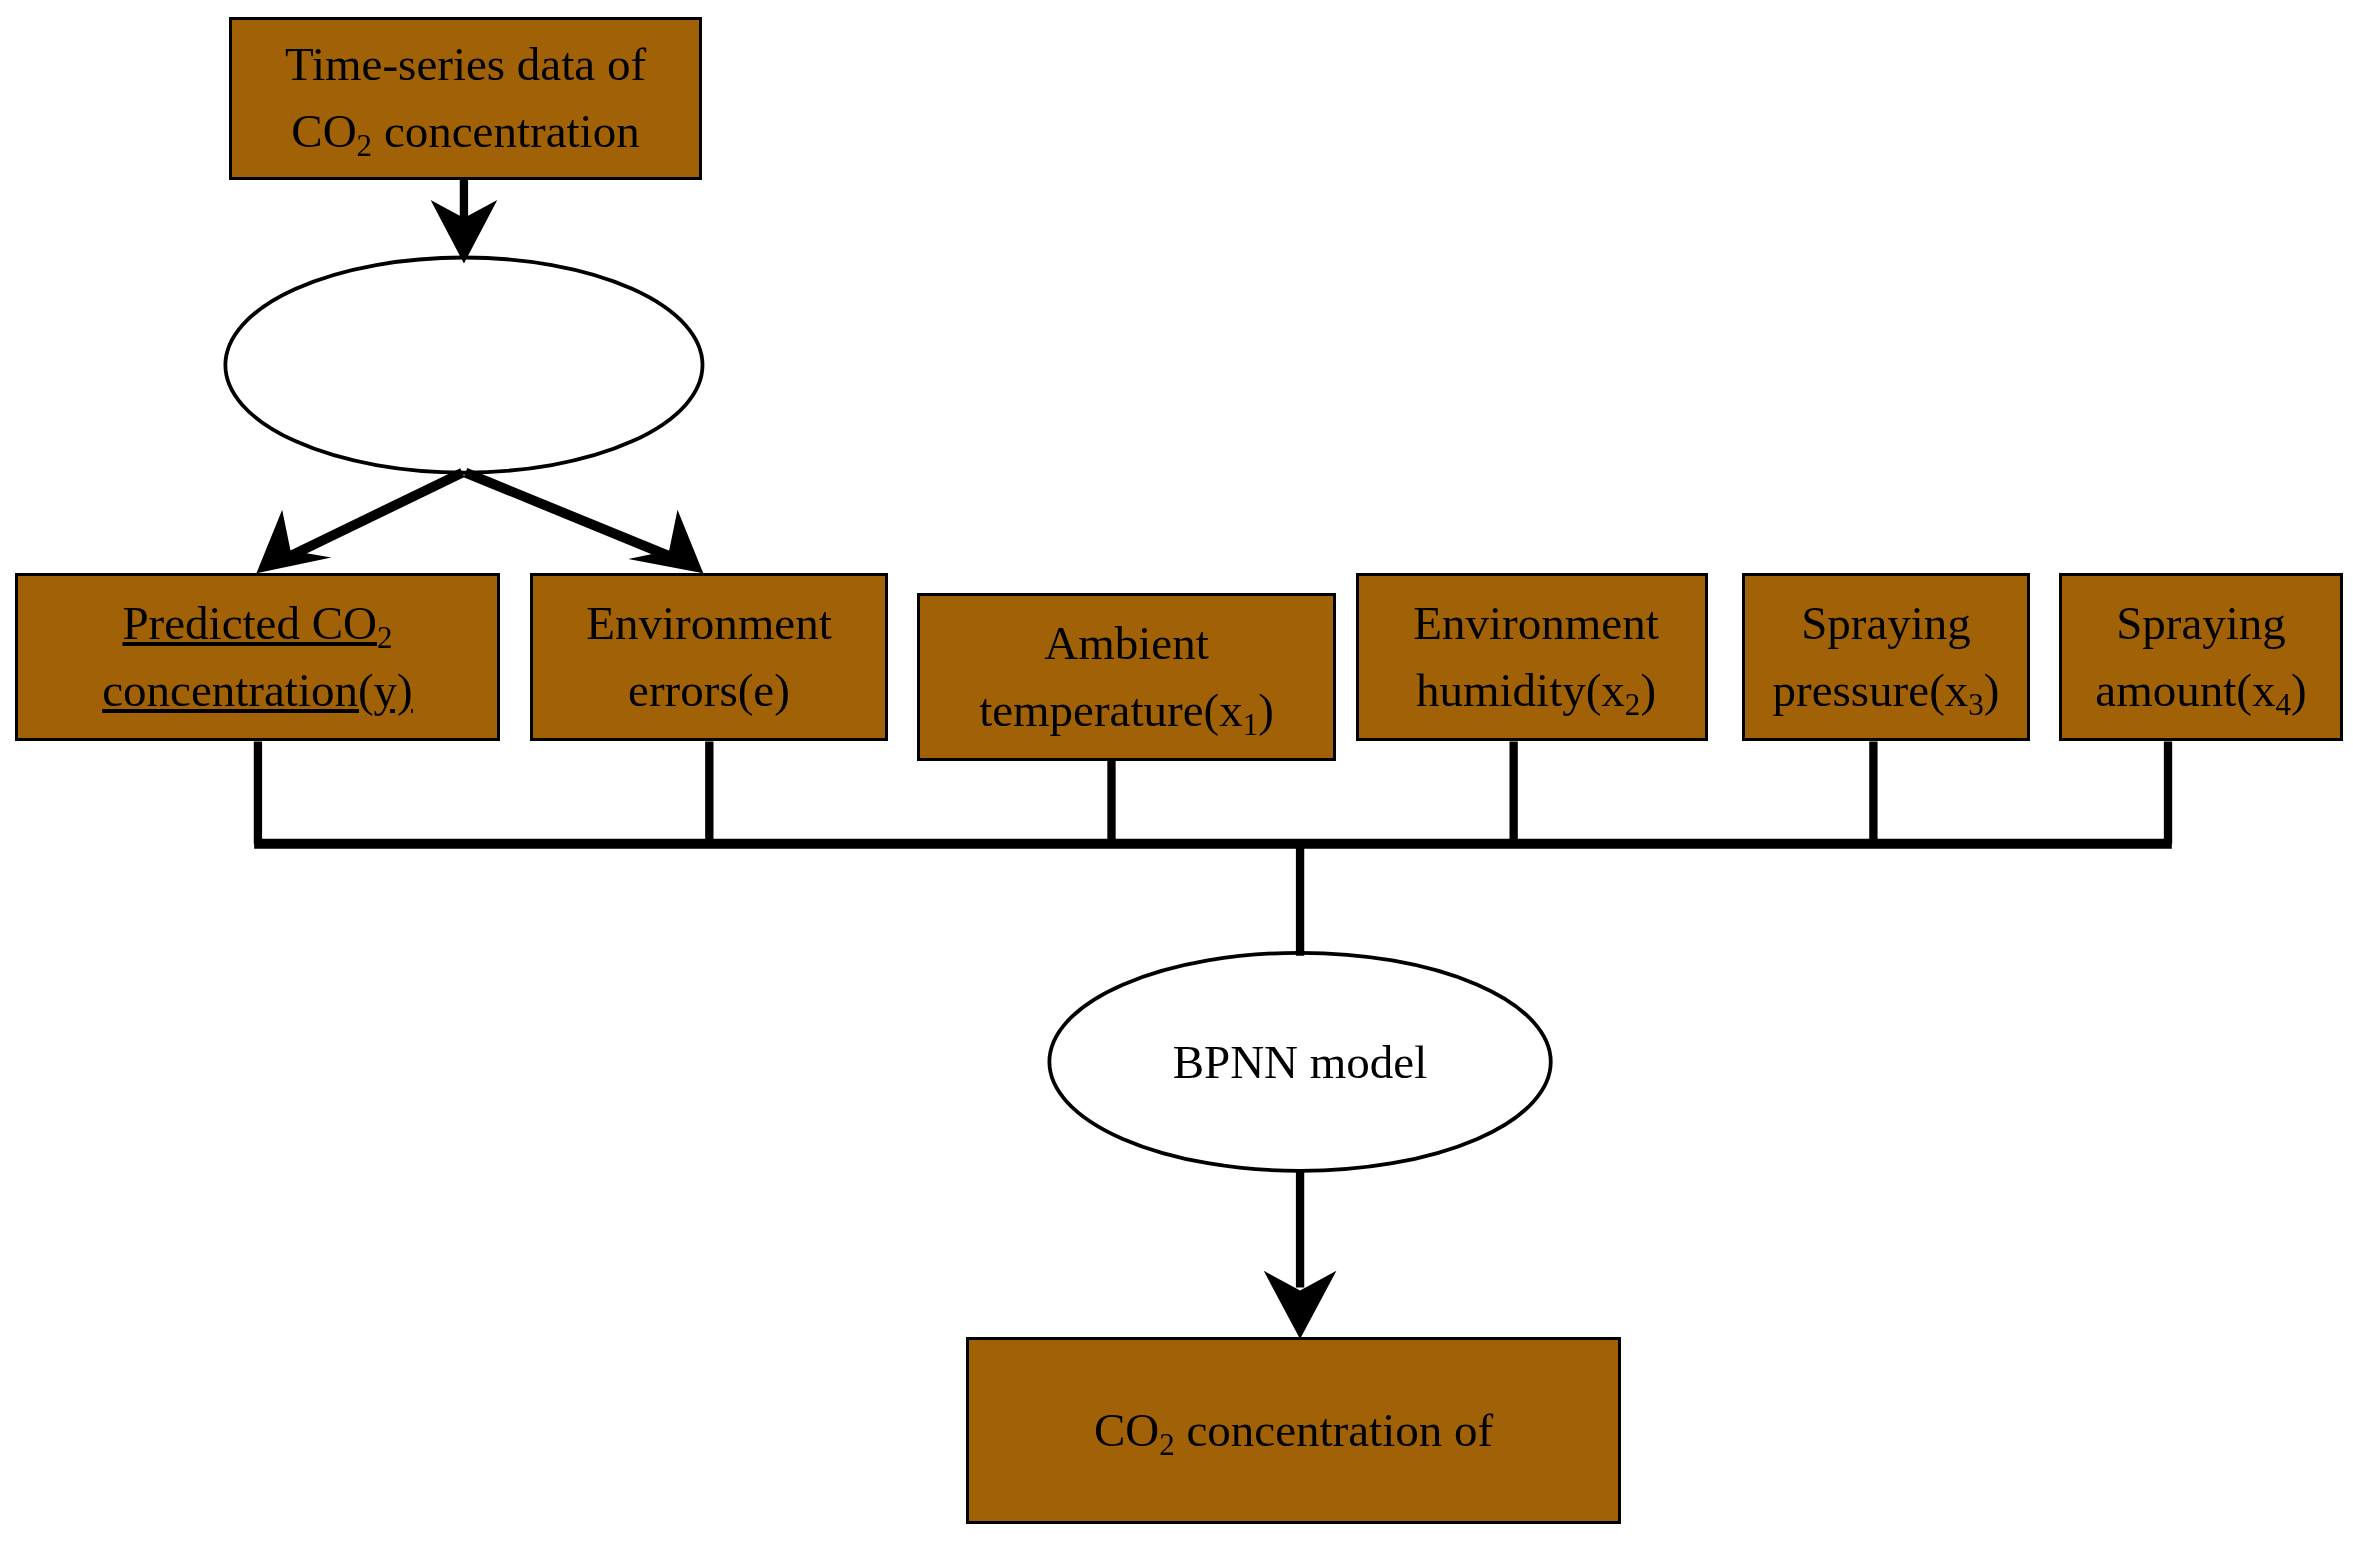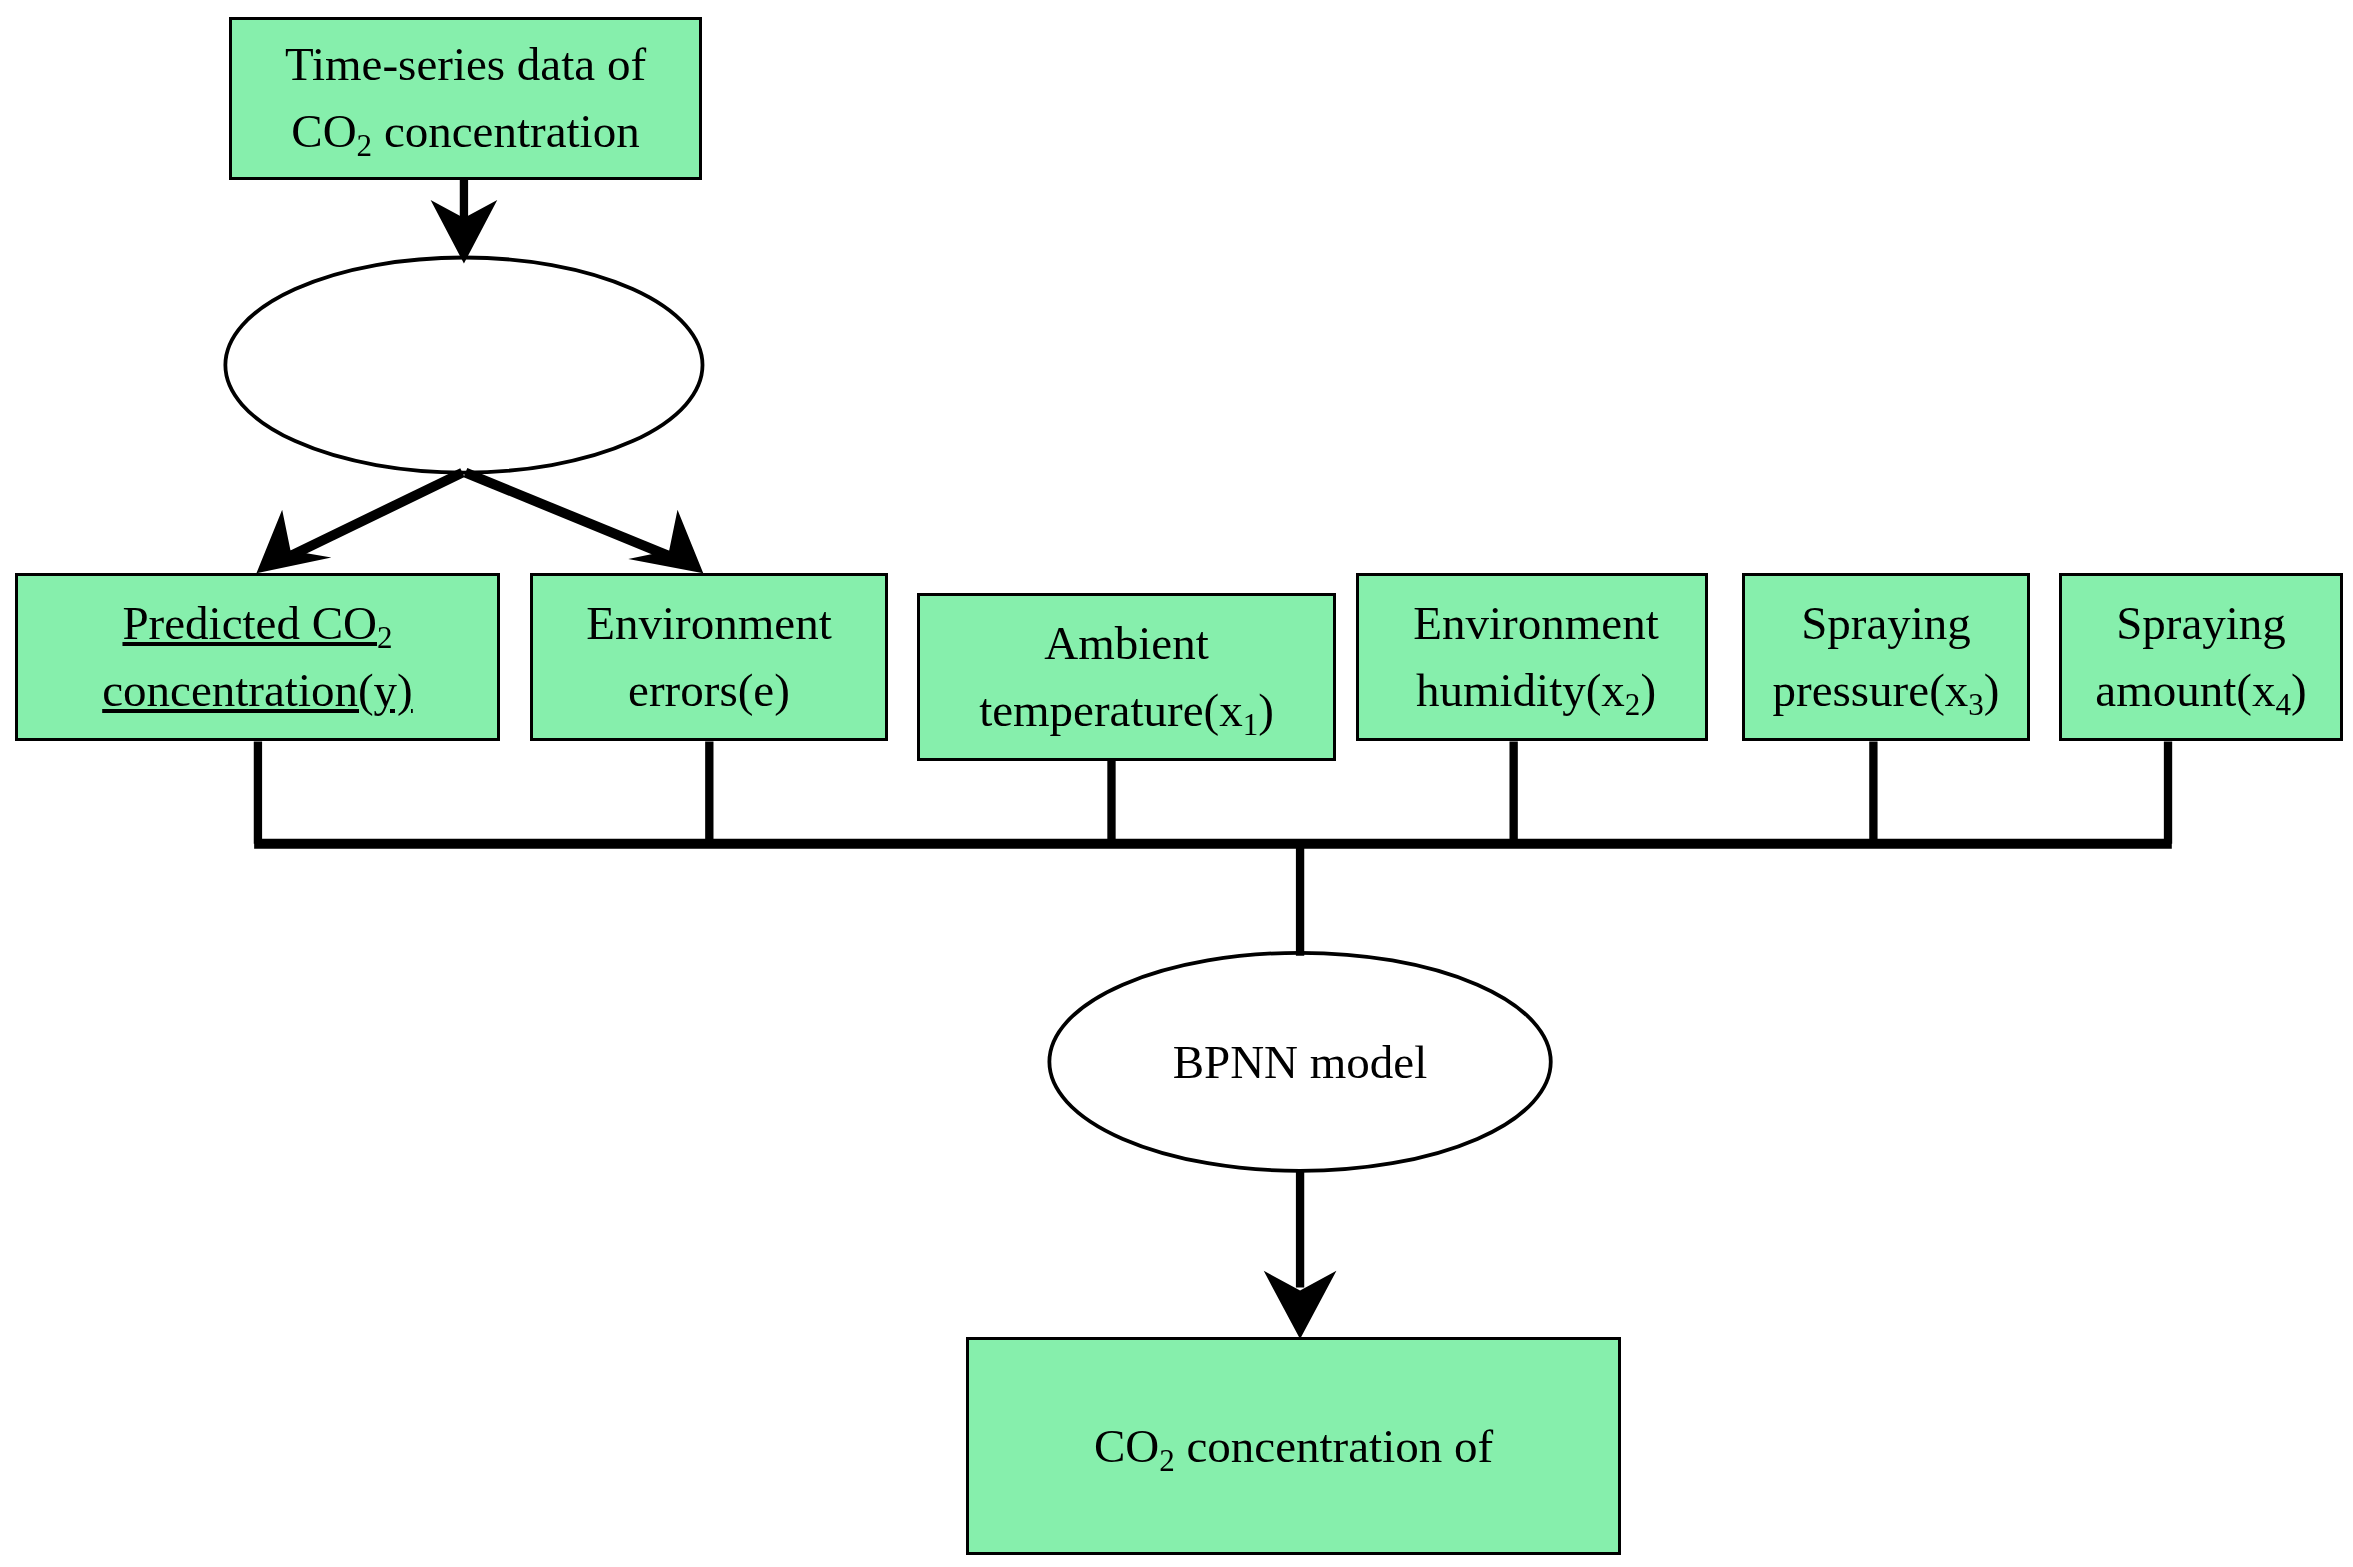--- a/index.html
+++ b/index.html
@@ -27,21 +27,21 @@
     height: 1567px;
     pointer-events: none;
   }
   .node {
     position: absolute;
     box-sizing: border-box;
     display: flex;
     align-items: center;
     justify-content: center;
     text-align: center;
-    background: #86efac;
+    background: #a16207;
   }
   .node.box {
     border: 3.8px solid #000000;
   }
   .node .label {
     display: block;
     line-height: 1.42;
     padding: 0 4.5px;
     white-space: pre-line;
   }
@@ -66,21 +66,21 @@
 
   #node-pressure    { left: 1742px; top: 573px;  width: 288px;  height: 168px; }
   #node-pressure .label    { font-size: 47px; }
 
   #node-amount      { left: 2059px; top: 573px;  width: 284px;  height: 168px; }
   #node-amount .label      { font-size: 47px; }
 
   #node-bpnn        { left: 1049px; top: 953px; width: 502px;  height: 218px; justify-content: center; }
   #node-bpnn .label        { font-size: 47px; }
 
-  #node-output      { left: 966px; top: 1337px; width: 655px;  height: 218px; }
+  #node-output      { left: 966px; top: 1337px; width: 655px;  height: 187px; }
   #node-output .label      { font-size: 47px; }
 
   
   .node.ellipse {
     border: none;
     background: transparent;
   }
   sub {
     font-size: 0.66em;
     vertical-align: -0.28em;

